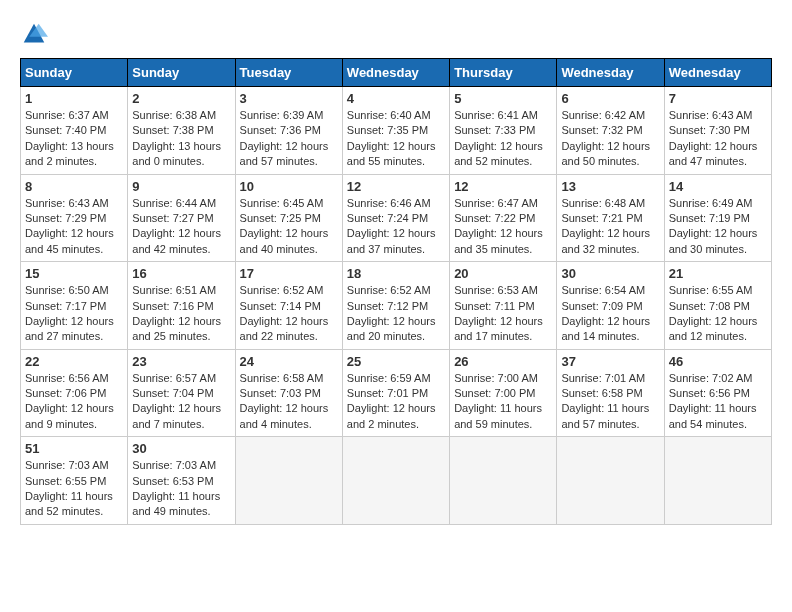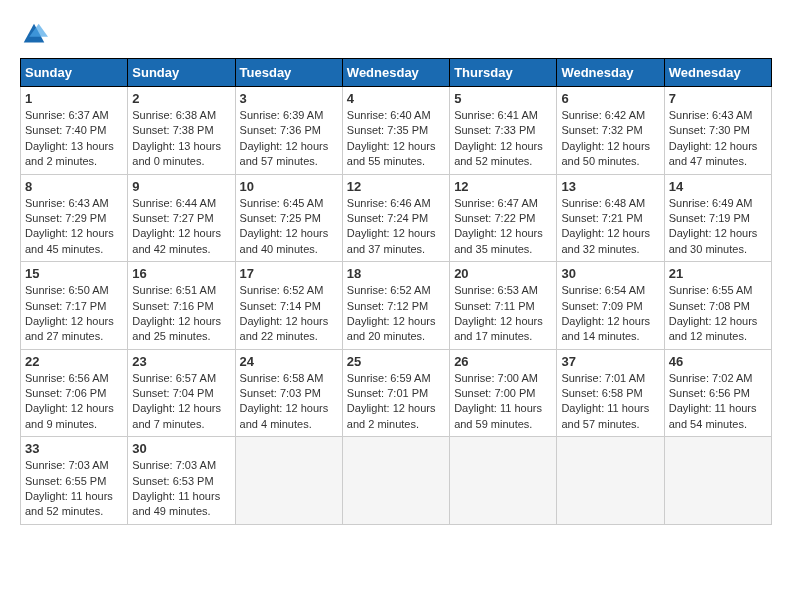--- a/index.html
+++ b/index.html
@@ -230,21 +230,21 @@
           <span class="day-num">37</span>
           <div class="day-info">Sunrise: 7:01 AM<br>Sunset: 6:58 PM<br>Daylight: 11 hours and 57 minutes.</div>
         </td>
         <td>
           <span class="day-num">46</span>
           <div class="day-info">Sunrise: 7:02 AM<br>Sunset: 6:56 PM<br>Daylight: 11 hours and 54 minutes.</div>
         </td>
       </tr>
       <tr>
         <td>
-          <span class="day-num">33</span>
+          <span class="day-num">51</span>
           <div class="day-info">Sunrise: 7:03 AM<br>Sunset: 6:55 PM<br>Daylight: 11 hours and 52 minutes.</div>
         </td>
         <td>
           <span class="day-num">30</span>
           <div class="day-info">Sunrise: 7:03 AM<br>Sunset: 6:53 PM<br>Daylight: 11 hours and 49 minutes.</div>
         </td>
         <td class="empty"></td>
         <td class="empty"></td>
         <td class="empty"></td>
         <td class="empty"></td>

